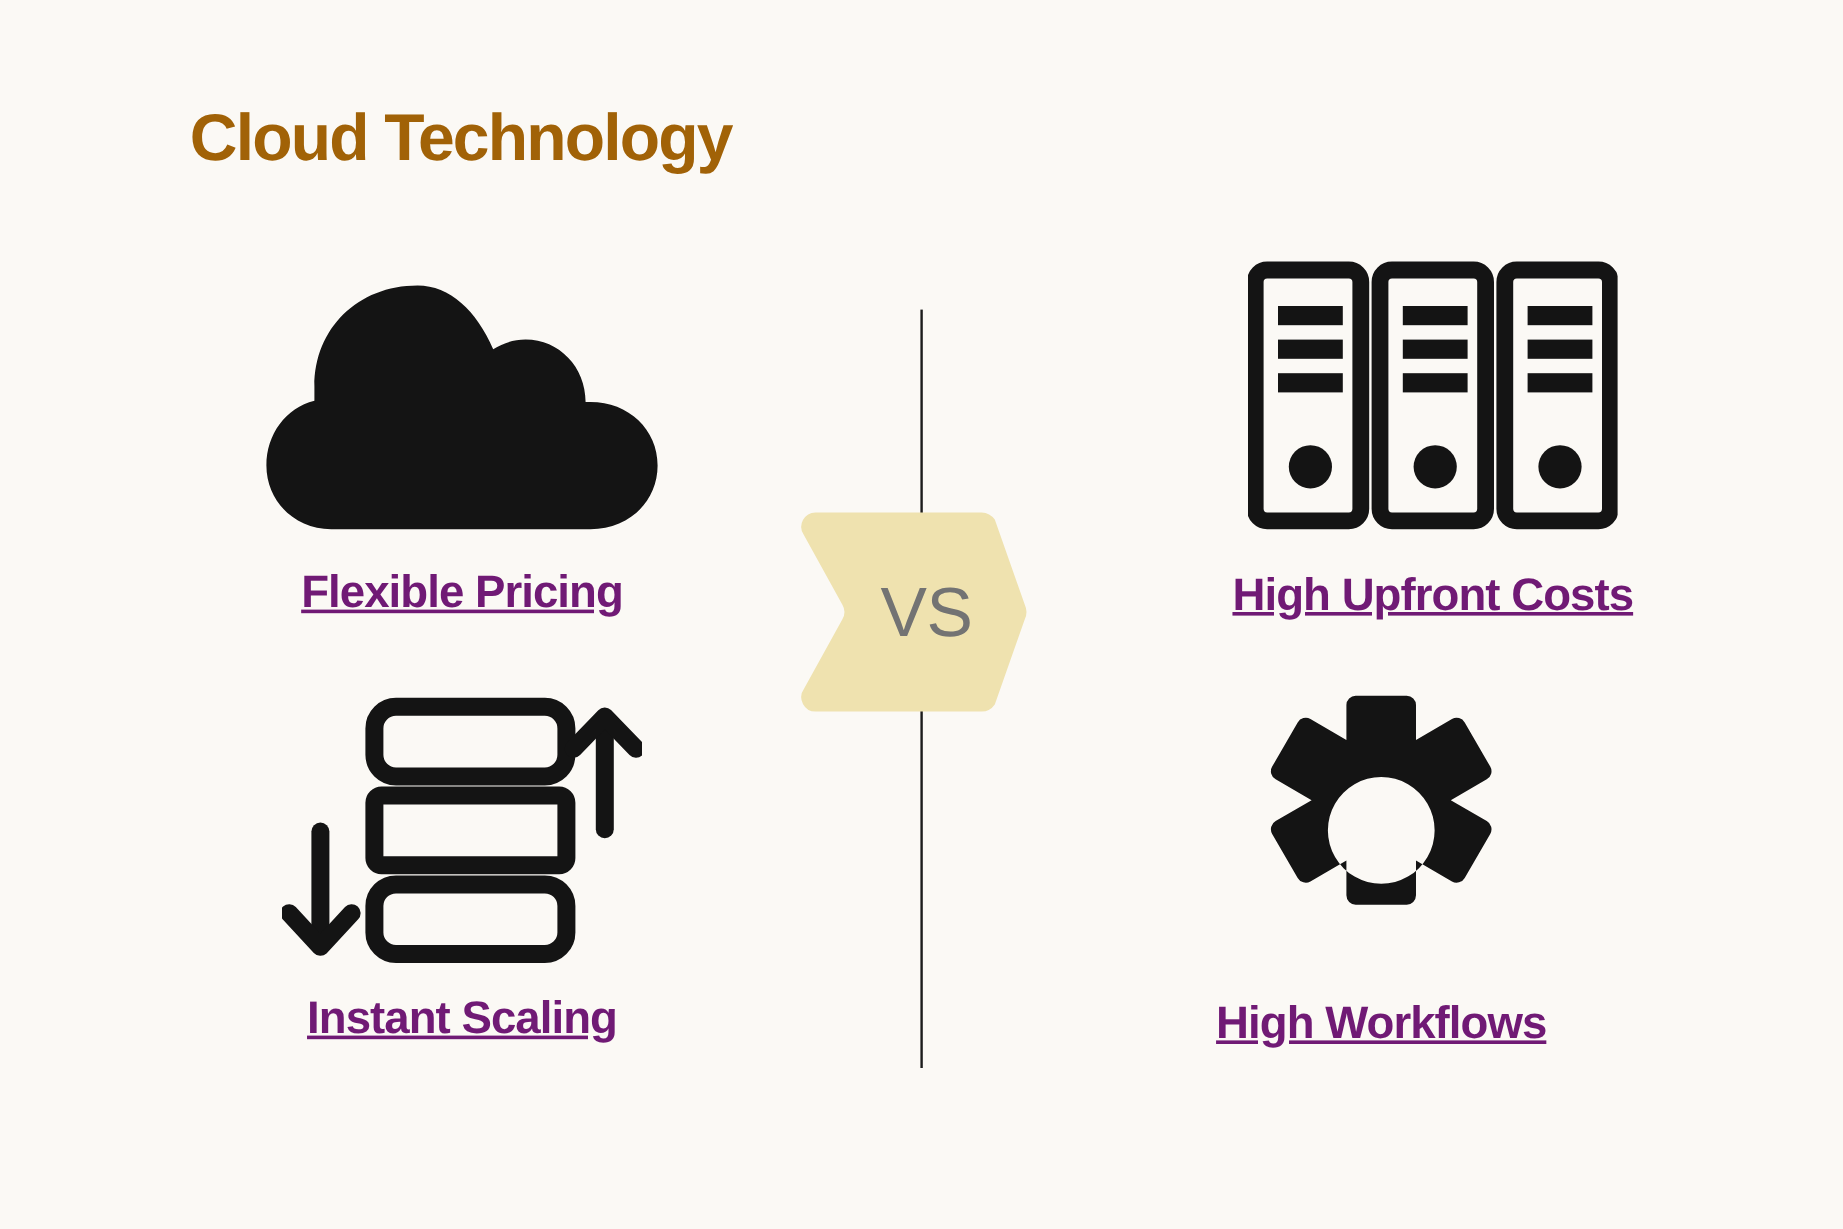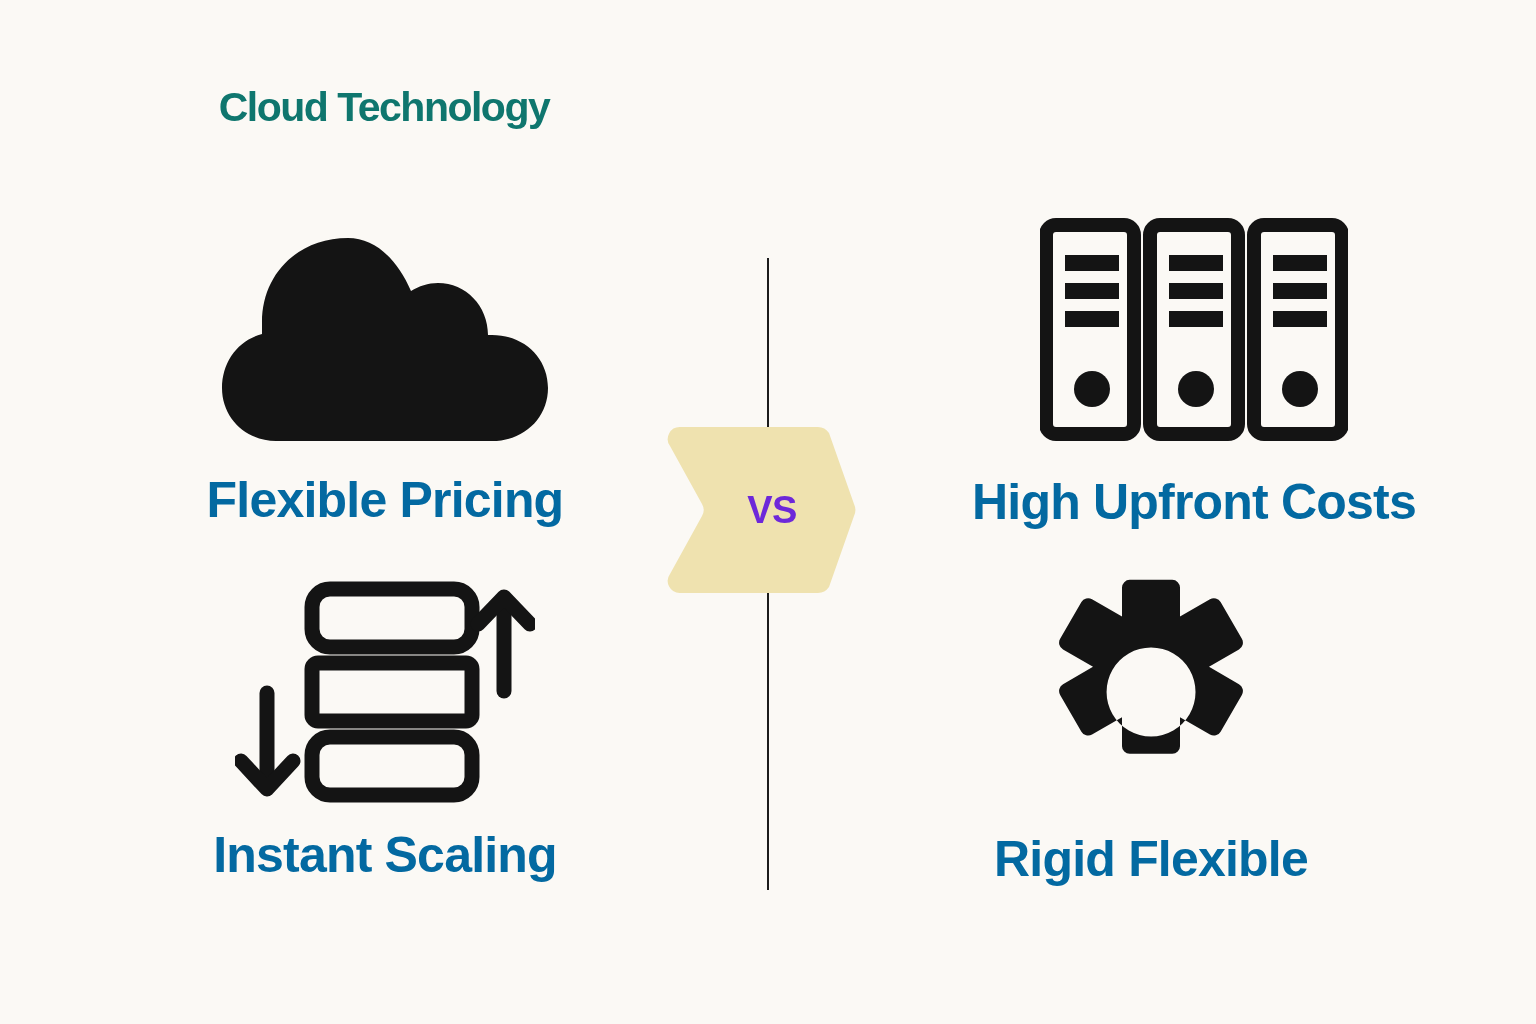--- a/index.html
+++ b/index.html
@@ -20,25 +20,25 @@
     position: relative;
     width: 1536px;
     height: 1024px;
     background: #FBF9F5;
   }
 
   
   .heading {
     position: absolute;
     top: 86px;
-    font-size: 41px;
+    font-size: 55px;
     font-weight: 700;
     letter-spacing: -1.5px;
     line-height: 1.05;
-    color: #0f766e;
+    color: #a16207;
     white-space: nowrap;
   }
   .heading-left  { left: 0;   width: 768px;  text-align: center; }
   .heading-right { left: 768px; width: 768px; text-align: center; }
 
   
   .divider {
     position: absolute;
     left: 767px;
     top: 258px;
@@ -64,45 +64,46 @@
   .vs-label {
     position: absolute;
     left: 0;
     top: 0;
     width: 190px;
     height: 170px;
     display: flex;
     align-items: center;
     justify-content: center;
     padding-left: 22px;
-    font-size: 38px;
-    font-weight: 700;
+    font-size: 58px;
+    font-weight: 400;
     letter-spacing: -0.5px;
-    color: #6d28d9;
+    color: #737373;
   }
 
   
   .cell {
     position: absolute;
     display: flex;
     flex-direction: column;
     align-items: center;
   }
   .cell-icon {
     display: flex;
     align-items: center;
     justify-content: center;
   }
   .cell-label {
-    font-size: 50px;
+    font-size: 38px;
     font-weight: 600;
     letter-spacing: -0.8px;
-    color: #0369a1;
+    color: #701a75;
     white-space: nowrap;
     line-height: 1;
+    text-decoration: underline;
   }
 
   
   .cell-cloud   { left: 60px;  top: 228px;  width: 650px; }
   .cell-scale   { left: 60px;  top: 578px;  width: 650px; text-align: right; }
   .cell-servers { left: 869px; top: 212px;  width: 650px; }
   .cell-gear    { left: 826px; top: 572px;  width: 650px; }
 
   .cell-cloud   .cell-icon { height: 215px; }
   .cell-scale   .cell-icon { height: 228px; }
@@ -210,21 +211,21 @@
       <svg width="238" height="232" viewBox="0 0 240 240" aria-hidden="true">
         <path fill="#141414" fill-rule="evenodd" d="
           M 120 0
           m 0 0
           M 98 4 h 44 a 8 8 0 0 1 8 8 v 30 l 31 -18 a 8 8 0 0 1 11 3 l 22 38 a 8 8 0 0 1 -3 11 l -31 18 l 31 18 a 8 8 0 0 1 3 11 l -22 38 a 8 8 0 0 1 -11 3 l -31 -18 v 30 a 8 8 0 0 1 -8 8 h -44 a 8 8 0 0 1 -8 -8 v -30 l -31 18 a 8 8 0 0 1 -11 -3 l -22 -38 a 8 8 0 0 1 3 -11 l 31 -18 l -31 -18 a 8 8 0 0 1 -3 -11 l 22 -38 a 8 8 0 0 1 11 -3 l 31 18 v -30 a 8 8 0 0 1 8 -8 z
           M 120 74
           a 46 46 0 1 0 0.1 0
           z"></path>
       </svg>
     </div>
-    <div class="cell-label">Rigid Flexible</div>
+    <div class="cell-label">High Workflows</div>
   </div>
 
   <div class="vs-badge">
     <svg class="vs-shape" viewBox="0 0 190 170" aria-hidden="true">
       <path fill="#EFE2AF" d="
         M 14 2
         L 152 2
         a 14 14 0 0 1 11 6
         L 188 79
         a 14 14 0 0 1 0 12

